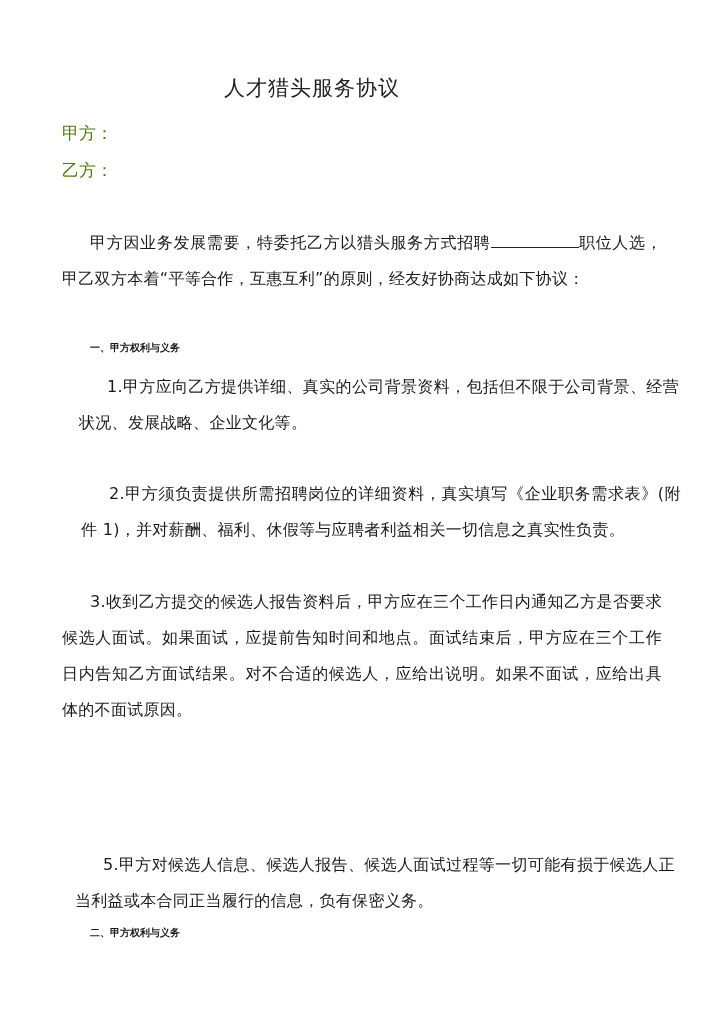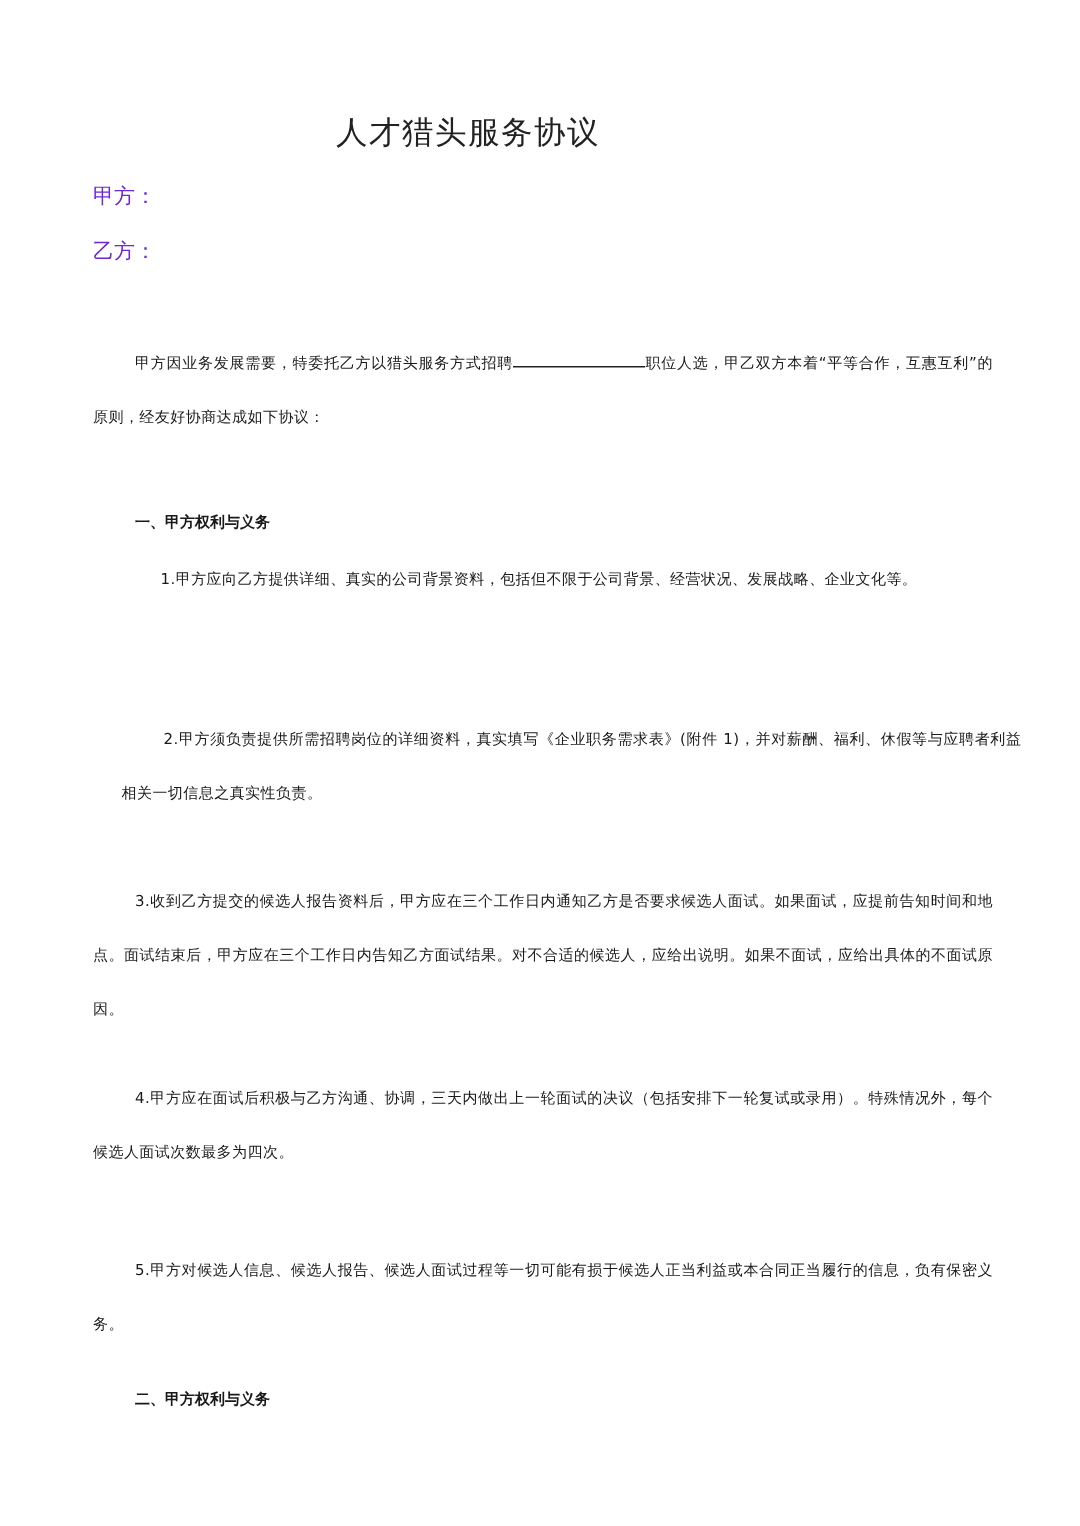--- a/index.html
+++ b/index.html
@@ -26,28 +26,28 @@
       top: 74px;
       text-align: center;
       font-size: 21px;
       font-family: "DejaVu Serif", "Liberation Serif", serif;
       letter-spacing: 1px;
       color: #222;
     }
     .party {
       position: absolute;
       left: 62px;
-      font-size: 14px;
-      color: #6d28d9;
+      font-size: 17px;
+      color: #4d7c0f;
     }
     .para {
       position: absolute;
       left: 62px;
       width: 600px;
-      font-size: 10px;
+      font-size: 16px;
       line-height: 36px;
       text-indent: 28px;
       text-align: justify;
       color: #1a1a1a;
       letter-spacing: 0.3px;
     }
     .blank {
       display: inline-block;
       width: 88px;
       border-bottom: 1px solid #222;
@@ -74,18 +74,17 @@
 
   <div class="para" style="top:225px;">
     <span>甲方因业务发展需要，特委托乙方以猎头服务方式招聘</span><span class="blank"></span><span>职位人选，甲乙双方本着“平等合作，互惠互利”的原则，经友好协商达成如下协议：</span>
   </div>
 
   <div class="section" style="top:341px;">一、甲方权利与义务</div>
 
   <div class="para" style="top:369px;margin-left:17px;">1.甲方应向乙方提供详细、真实的公司背景资料，包括但不限于公司背景、经营状况、发展战略、企业文化等。</div>
   <div class="para" style="top:476px;margin-left:19px;">2.甲方须负责提供所需招聘岗位的详细资料，真实填写《企业职务需求表》(附件 1)，并对薪酬、福利、休假等与应聘者利益相关一切信息之真实性负责。</div>
   <div class="para" style="top:584px;">3.收到乙方提交的候选人报告资料后，甲方应在三个工作日内通知乙方是否要求候选人面试。如果面试，应提前告知时间和地点。面试结束后，甲方应在三个工作日内告知乙方面试结果。对不合适的候选人，应给出说明。如果不面试，应给出具体的不面试原因。</div>
-  <div class="para" style="top:715px;">4.甲方应在面试后积极与乙方沟通、协调，三天内做出上一轮面试的决议（包括安排下一轮复试或录用）。特殊情况外，每个候选人面试次数最多为四次。</div>
-  <div class="para" style="top:830px;">5.甲方对候选人信息、候选人报告、候选人面试过程等一切可能有损于候选人正当利益或本合同正当履行的信息，负有保密义务。</div>
+  <div class="para" style="top:847px;margin-left:13px;">5.甲方对候选人信息、候选人报告、候选人面试过程等一切可能有损于候选人正当利益或本合同正当履行的信息，负有保密义务。</div>
 
   <div class="section" style="top:926px;">二、甲方权利与义务</div>
 
 </div>
 
 </body></html>

